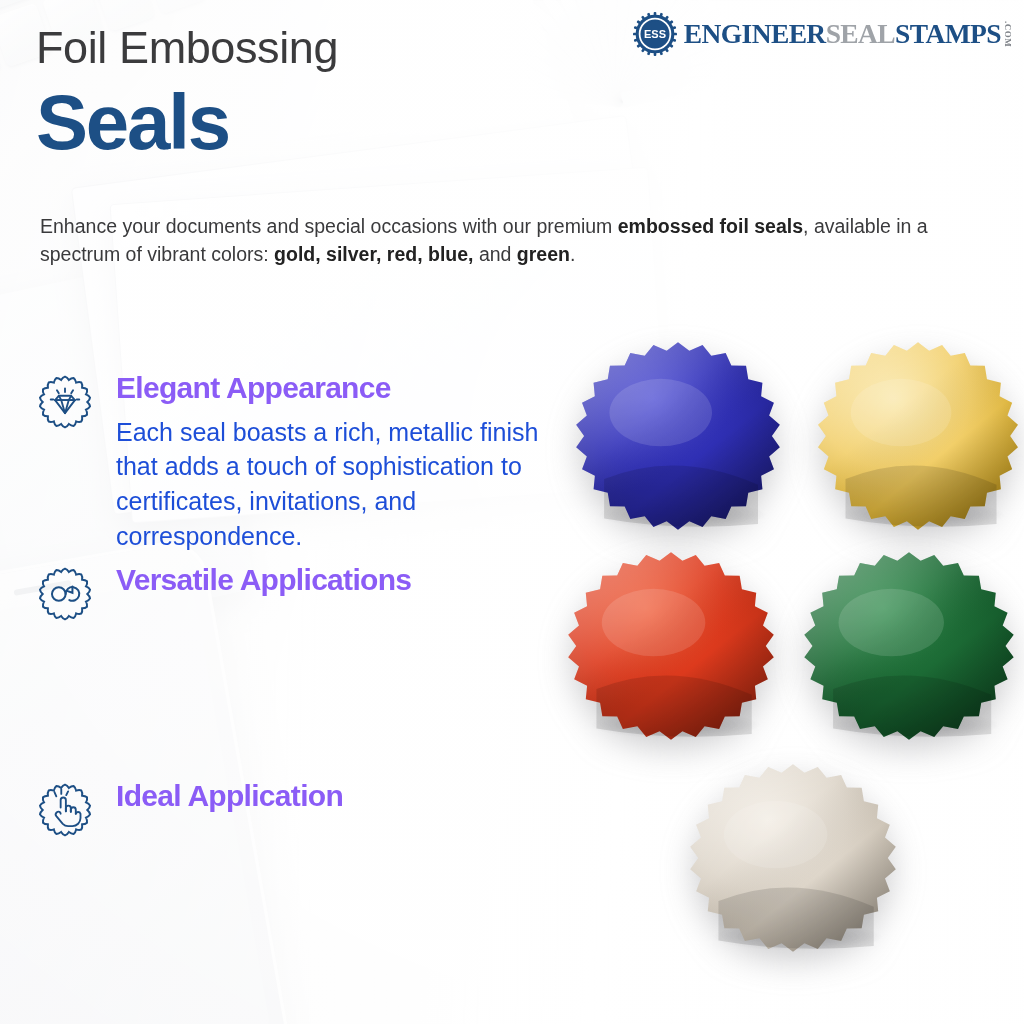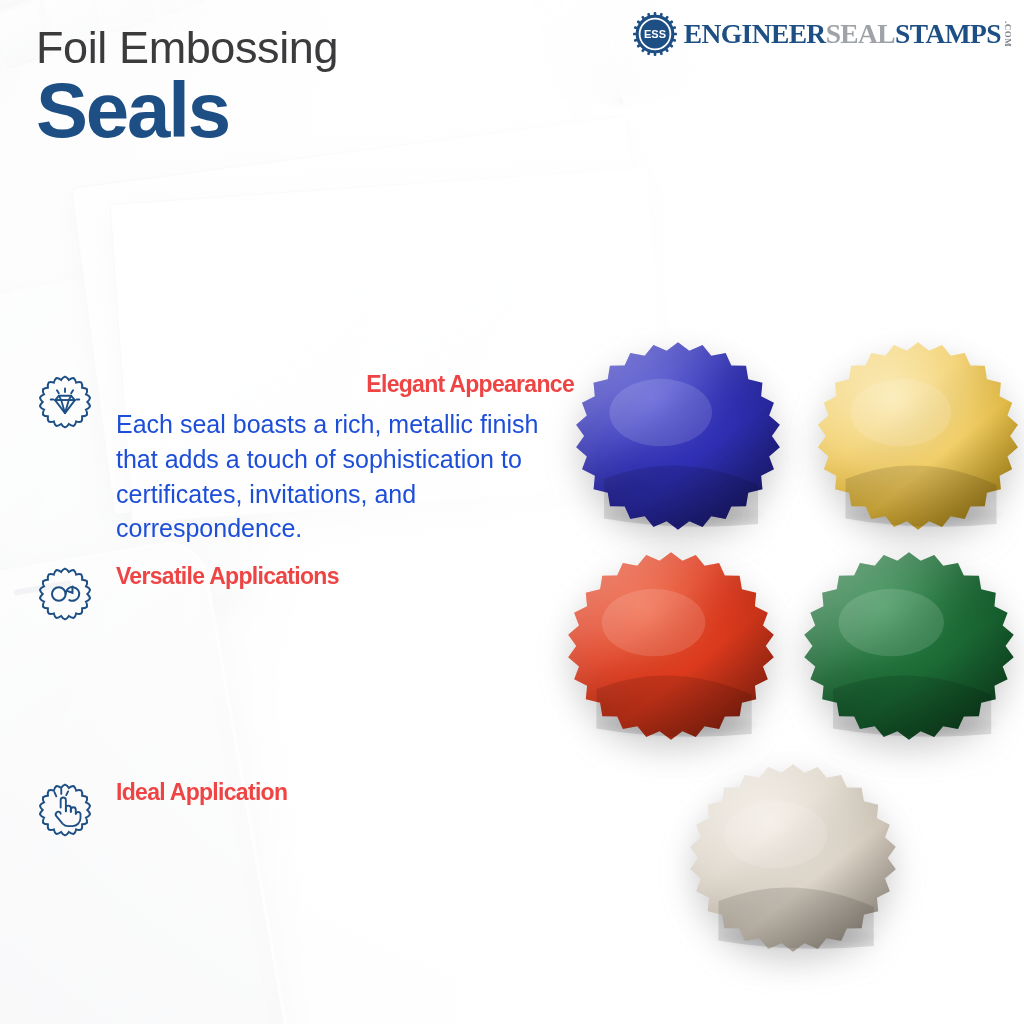--- a/index.html
+++ b/index.html
@@ -109,33 +109,33 @@
   .logo .wordmark{ font-weight:bold; font-size:27.5px; letter-spacing:-0.6px;
     line-height:1; display:flex; align-items:center; white-space:nowrap;font-family:Liberation Serif, serif; }
   .w-eng{ color:#1d4f85; } .w-seal{ color:#9fa3a8; } .w-stamps{ color:#1d4f85; }
   .w-dotcom{ color:#7d8187; font-size:9px; font-weight:bold; letter-spacing:.5px;
     writing-mode:vertical-rl; margin-left:2px; }
 
   
   .title-wrap{ position:absolute; left:36px; top:24px; }
   .title-1{ font-size:45px; font-weight:400; color:#3b3b3d; letter-spacing:-0.4px; line-height:1.05; }
   .title-2{ font-size:78px; font-weight:bold; color:#1d4f85; letter-spacing:-2.2px;
-    line-height:.95; margin-top:2px; }
+    line-height:.95; margin-top:14px; }
 
   .subtitle{ position:absolute; left:40px; top:213px; width:890px;
     font-size:19.5px; line-height:1.42; color:#3a3a3c; }
   .subtitle b{ font-weight:bold; color:#222; }
 
   
   .feature{ position:absolute; left:34px; width:540px; display:flex; gap:20px; }
   .feature.f1{ top:368px; } .feature.f2{ top:560px; } .feature.f3{ top:776px; }
   .f-icon{ width:62px; height:62px; flex:none; margin-top:3px; }
   .f-body{ padding-top:4px; }
-  .f-title{ font-size:23px; font-weight:bold; color:#ef4444; letter-spacing:-0.7px;
-    line-height:1.05; margin-bottom:11px;text-align:right; }
+  .f-title{ font-size:30px; font-weight:bold; color:#8b5cf6; letter-spacing:-0.7px;
+    line-height:1.05; margin-bottom:11px; }
   .f-desc{ font-size:25px; line-height:1.39; color:#1d4ed8; }
 
   
   .seal{ position:absolute; }
   .seal svg{ display:block; width:100%; height:100%;
     filter:drop-shadow(0 13px 16px rgba(120,120,125,.36)); }
   .s-blue  { left:570px; top:338px; width:216px; height:196px; }
   .s-gold  { left:812px; top:338px; width:212px; height:196px; }
   .s-red   { left:562px; top:548px; width:218px; height:196px; }
   .s-green { left:798px; top:548px; width:222px; height:196px; }
@@ -290,20 +290,21 @@
       <span class="w-stamps">STAMPS</span>
       <span class="w-dotcom">.COM</span>
     </span>
   </div>
 
   <div class="title-wrap">
     <div class="title-1">Foil Embossing</div>
     <div class="title-2">Seals</div>
   </div>
 
+  <p class="subtitle"><span>Enhance your documents and special occasions with our premium </span><b>embossed foil seals</b><span>, available in a spectrum of vibrant colors: </span><b>gold, silver, red, blue,</b><span> and </span><b>green</b><span>.</span></p>
 
   <div class="feature f1">
     <span class="f-icon">
       <svg viewBox="0 0 100 100">
         <path class="scallop" fill="none" stroke="#1d4f85" stroke-width="3.2" d="M50.00 9.00 Q53.49 10.05 56.25 14.55 Q60.38 11.27 64.02 11.47 Q66.95 13.66 68.00 18.82 Q73.00 17.15 76.35 18.59 Q78.35 21.65 77.58 26.86 Q82.85 27.00 85.51 29.50 Q86.34 33.05 83.83 37.69 Q88.73 39.62 90.38 42.88 Q89.95 46.51 86.00 50.00 Q89.95 53.49 90.38 57.12 Q88.73 60.38 83.83 62.31 Q86.34 66.95 85.51 70.50 Q82.85 73.00 77.58 73.14 Q78.35 78.35 76.35 81.41 Q73.00 82.85 68.00 81.18 Q66.95 86.34 64.02 88.53 Q60.38 88.73 56.25 85.45 Q53.49 89.95 50.00 91.00 Q46.51 89.95 43.75 85.45 Q39.62 88.73 35.98 88.53 Q33.05 86.34 32.00 81.18 Q27.00 82.85 23.65 81.41 Q21.65 78.35 22.42 73.14 Q17.15 73.00 14.49 70.50 Q13.66 66.95 16.17 62.31 Q11.27 60.38 9.62 57.12 Q10.05 53.49 14.00 50.00 Q10.05 46.51 9.62 42.88 Q11.27 39.62 16.17 37.69 Q13.66 33.05 14.49 29.50 Q17.15 27.00 22.42 26.86 Q21.65 21.65 23.65 18.59 Q27.00 17.15 32.00 18.82 Q33.05 13.66 35.98 11.47 Q39.62 11.27 43.75 14.55 Q46.51 10.05 50.00 9.00 Z"></path>
         <g fill="none" stroke="#1d4f85" stroke-width="3" stroke-linecap="round" stroke-linejoin="round">
           <path d="M34 47 L50 68 L66 47 Z"></path>
           <path d="M34 47 L40 40 L60 40 L66 47"></path>
           <path d="M40 40 L44 47 L50 68 L56 47 L60 40"></path>
           <path d="M34 47 L66 47"></path>

